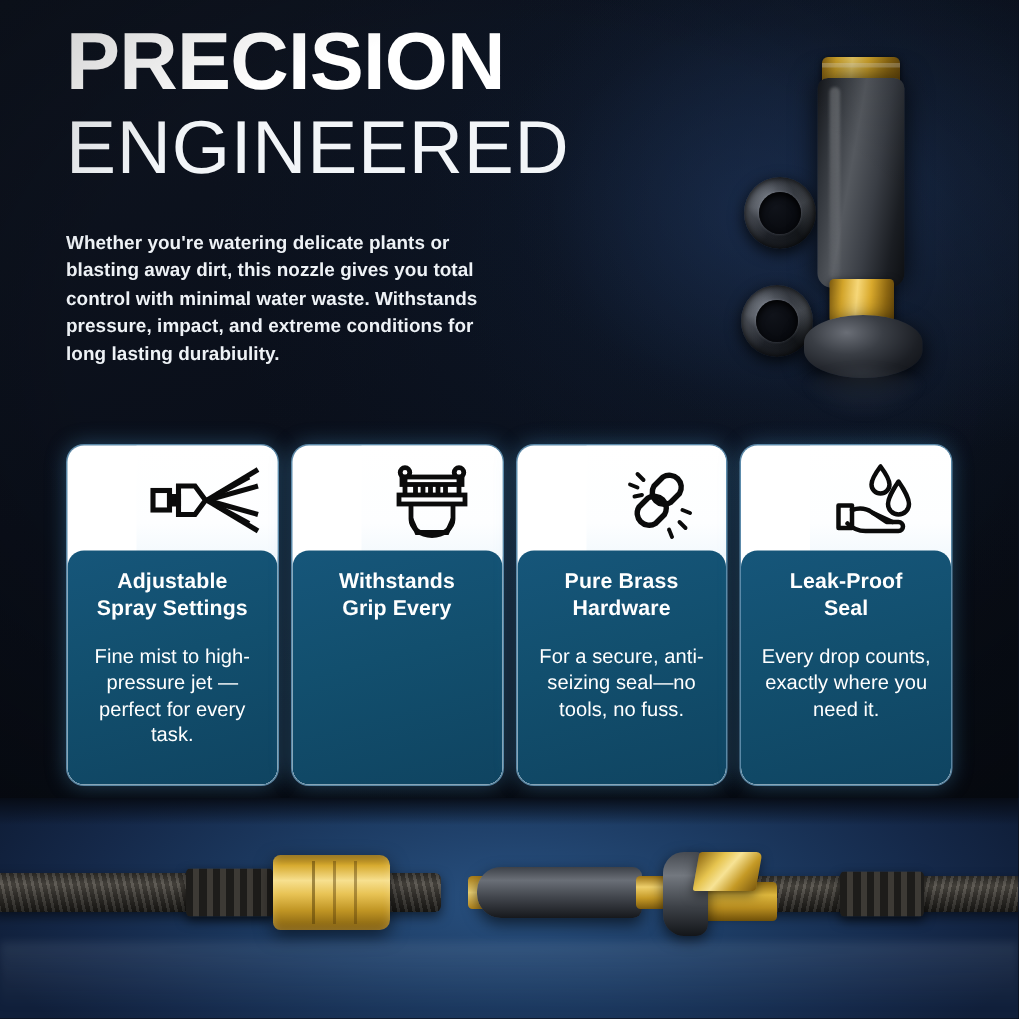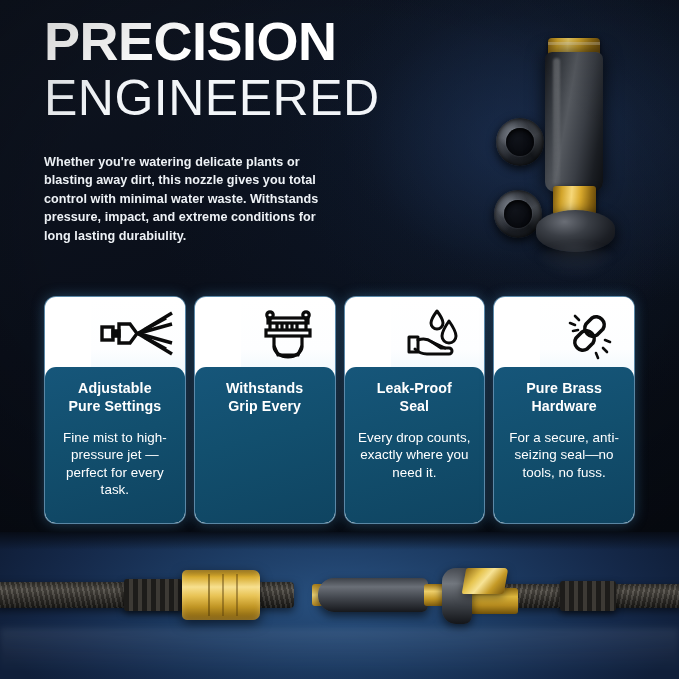--- a/index.html
+++ b/index.html
@@ -281,21 +281,21 @@
             <path d="M38 22.5 L72 32"></path>
             <path d="M38 22.5 L72 43"></path>
             <path d="M45 18.5 L66 7"></path>
             <path d="M45 26.5 L66 38"></path>
           </svg>
         </span>
       </div>
       <div class="card-body">
         <div class="card-title">
           <span>Adjustable</span><br>
-          <span>Pure Settings</span>
+          <span>Spray Settings</span>
         </div>
         <div class="card-desc">Fine mist to high-pressure jet — perfect for every task.</div>
       </div>
     </div>
 
     <div class="card">
       <div class="card-icon">
         <span>
           <svg width="56" height="50" viewBox="0 0 56 50" fill="none" stroke="#0b0b0b" stroke-width="3.2" stroke-linejoin="miter">
             <circle cx="10" cy="6" r="3.2"></circle>
@@ -307,41 +307,20 @@
             <path d="M14 27 v10 a14 11 0 0 0 28 0 v-10"></path>
             <path d="M14 37 l4 9 h20 l4 -9"></path>
           </svg>
         </span>
       </div>
       <div class="card-body">
         <div class="card-title">
           <span>Withstands</span><br>
           <span>Grip Every</span>
         </div>
-      </div>
-    </div>
-
-    <div class="card">
-      <div class="card-icon">
-        <span>
-          <svg width="62" height="50" viewBox="0 0 62 50" fill="none" stroke="#0b0b0b" stroke-width="3" stroke-linejoin="round" stroke-linecap="round">
-            <path d="M31 2 C31 2 25 10 25 14 a6 6 0 0 0 12 0 C37 10 31 2 31 2 z"></path>
-            <path d="M43 12 C43 12 36 22 36 27 a7 7 0 0 0 14 0 C50 22 43 12 43 12 z"></path>
-            <rect x="3" y="28" width="9" height="15"></rect>
-            <path d="M12 31 c6 -2 10 -1 14 2 l9 6 h8 a3 3 0 0 1 0 6 h-22 c-5 0 -9 -2 -12 -5"></path>
-            <path d="M26 33 l13 6"></path>
-          </svg>
-        </span>
-      </div>
-      <div class="card-body">
-        <div class="card-title">
-          <span>Leak-Proof</span><br>
-          <span>Seal</span>
-        </div>
-        <div class="card-desc">Every drop counts, exactly where you need it.</div>
       </div>
     </div>
 
     <div class="card">
       <div class="card-icon">
         <span>
           <svg width="56" height="52" viewBox="0 0 56 52" fill="none" stroke="#0b0b0b" stroke-width="3.6" stroke-linecap="round" stroke-linejoin="round">
             <path d="M33 10 a8 8 0 0 1 11 11 l-6 6 a8 8 0 0 1 -11 -11 z"></path>
             <path d="M23 24 a8 8 0 0 1 11 11 l-6 6 a8 8 0 0 1 -11 -11 z"></path>
             <g stroke-width="2.6">
@@ -357,20 +336,41 @@
       </div>
       <div class="card-body">
         <div class="card-title">
           <span>Pure Brass</span><br>
           <span>Hardware</span>
         </div>
         <div class="card-desc">For a secure, anti-seizing seal—no tools, no fuss.</div>
       </div>
     </div>
 
+    <div class="card">
+      <div class="card-icon">
+        <span>
+          <svg width="62" height="50" viewBox="0 0 62 50" fill="none" stroke="#0b0b0b" stroke-width="3" stroke-linejoin="round" stroke-linecap="round">
+            <path d="M31 2 C31 2 25 10 25 14 a6 6 0 0 0 12 0 C37 10 31 2 31 2 z"></path>
+            <path d="M43 12 C43 12 36 22 36 27 a7 7 0 0 0 14 0 C50 22 43 12 43 12 z"></path>
+            <rect x="3" y="28" width="9" height="15"></rect>
+            <path d="M12 31 c6 -2 10 -1 14 2 l9 6 h8 a3 3 0 0 1 0 6 h-22 c-5 0 -9 -2 -12 -5"></path>
+            <path d="M26 33 l13 6"></path>
+          </svg>
+        </span>
+      </div>
+      <div class="card-body">
+        <div class="card-title">
+          <span>Leak-Proof</span><br>
+          <span>Seal</span>
+        </div>
+        <div class="card-desc">Every drop counts, exactly where you need it.</div>
+      </div>
+    </div>
+
   </div>
 
   <div class="band">
     <div class="band-top-shadow"></div>
 
     <div class="hose-l"></div>
     <div class="ferrule-l"></div>
     <div class="gold-con-l"></div>
 
     <div class="hose-r"></div>

